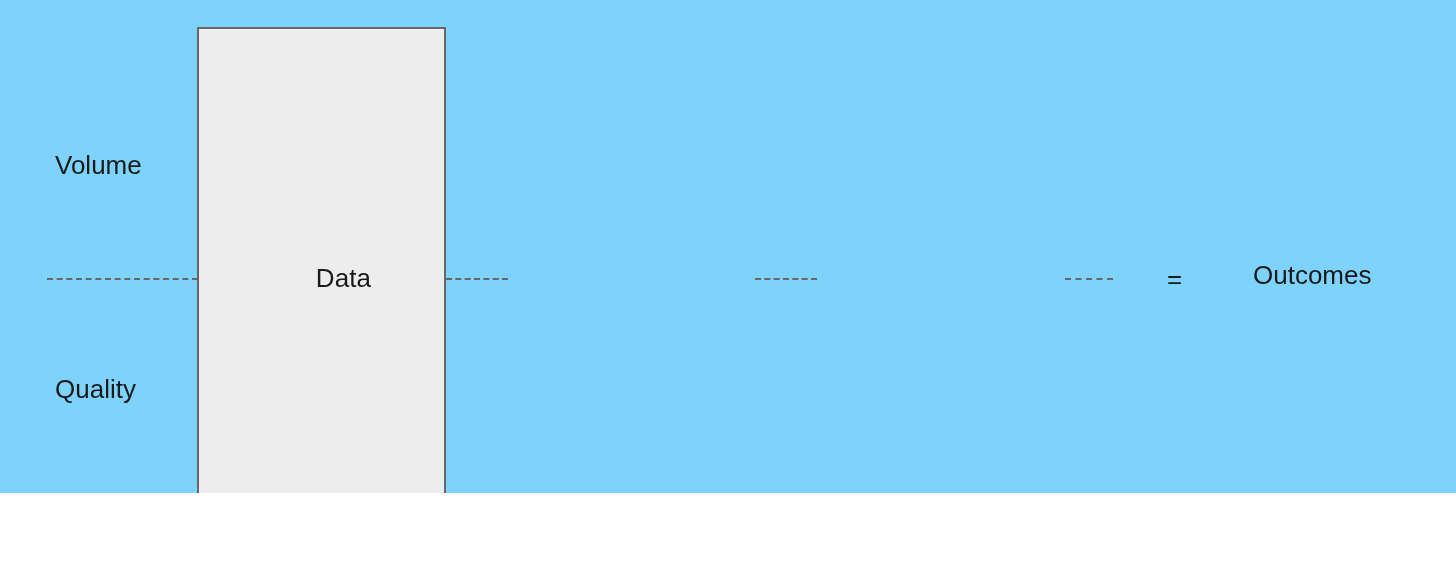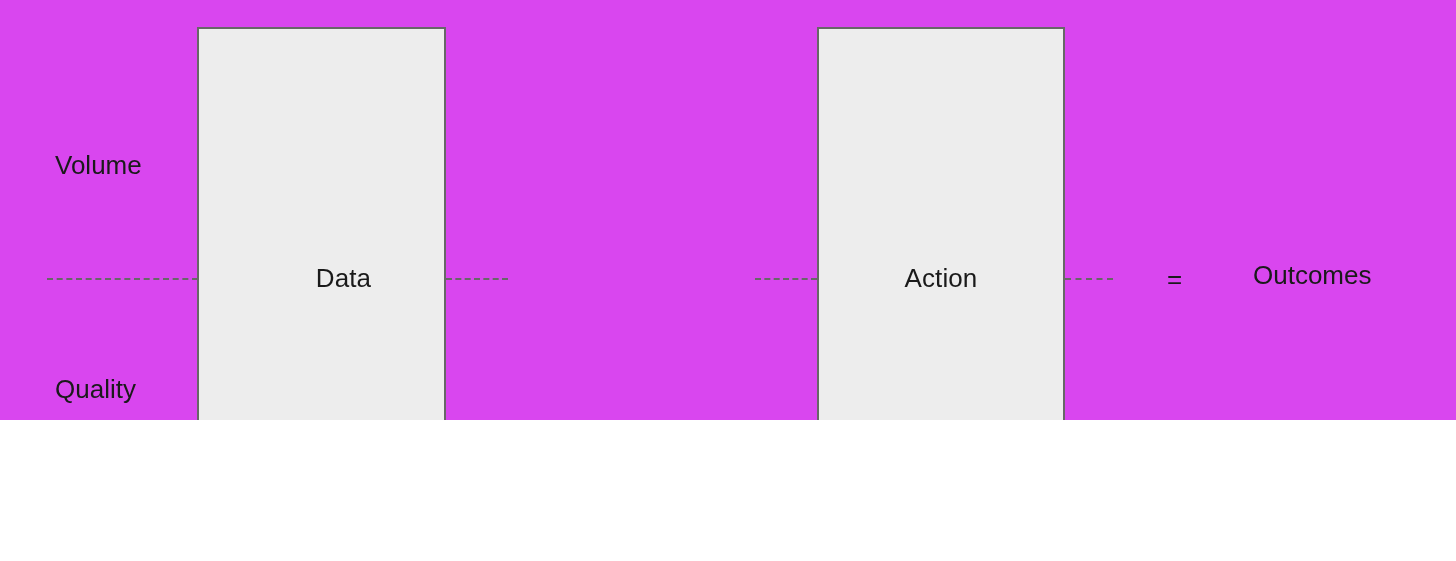--- a/index.html
+++ b/index.html
@@ -7,22 +7,22 @@
     margin: 0;
     padding: 0;
     background: #ffffff;
   }
   body {
     font-family: "Liberation Sans", sans-serif;
   }
   #canvas {
     position: relative;
     width: 1456px;
-    height: 420px;
-    background: #d946ef;
+    height: 493px;
+    background: #7dd3fc;
     overflow: hidden;
   }
 
   
   .stage-box {
     position: absolute;
     top: 27px;
     height: 502px;
     box-sizing: border-box;
     background: #ededed;
@@ -101,21 +101,18 @@
 
   <div class="connector conn-2"></div>
 
   <div class="connector conn-3"></div>
 
   <div class="stage-box box-1">
     <span class="stage-label">Data</span>
   </div>
 
 
-  <div class="stage-box box-3">
-    <span class="stage-label">Action</span>
-  </div>
 
   <div id="equals-sign">=</div>
 
   <div id="outcome-label">Outcomes</div>
 
 </div>
 
 </body></html>

